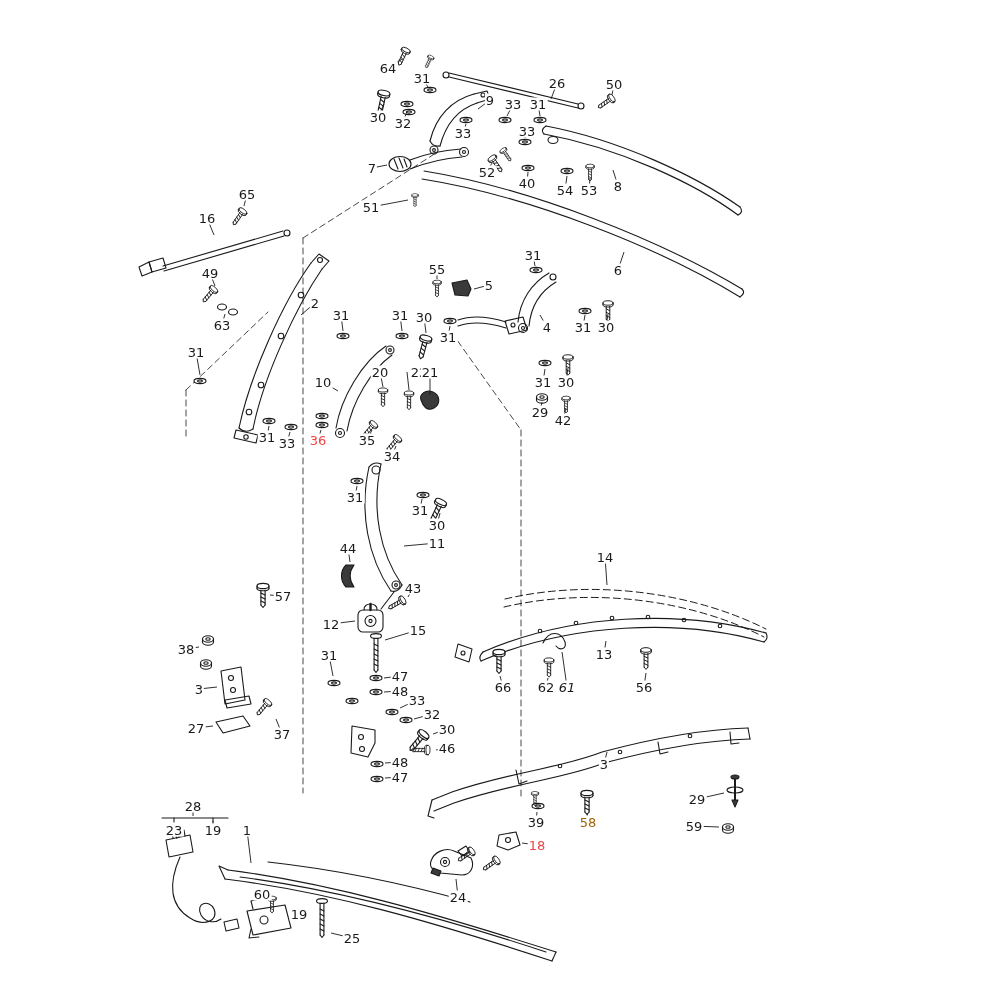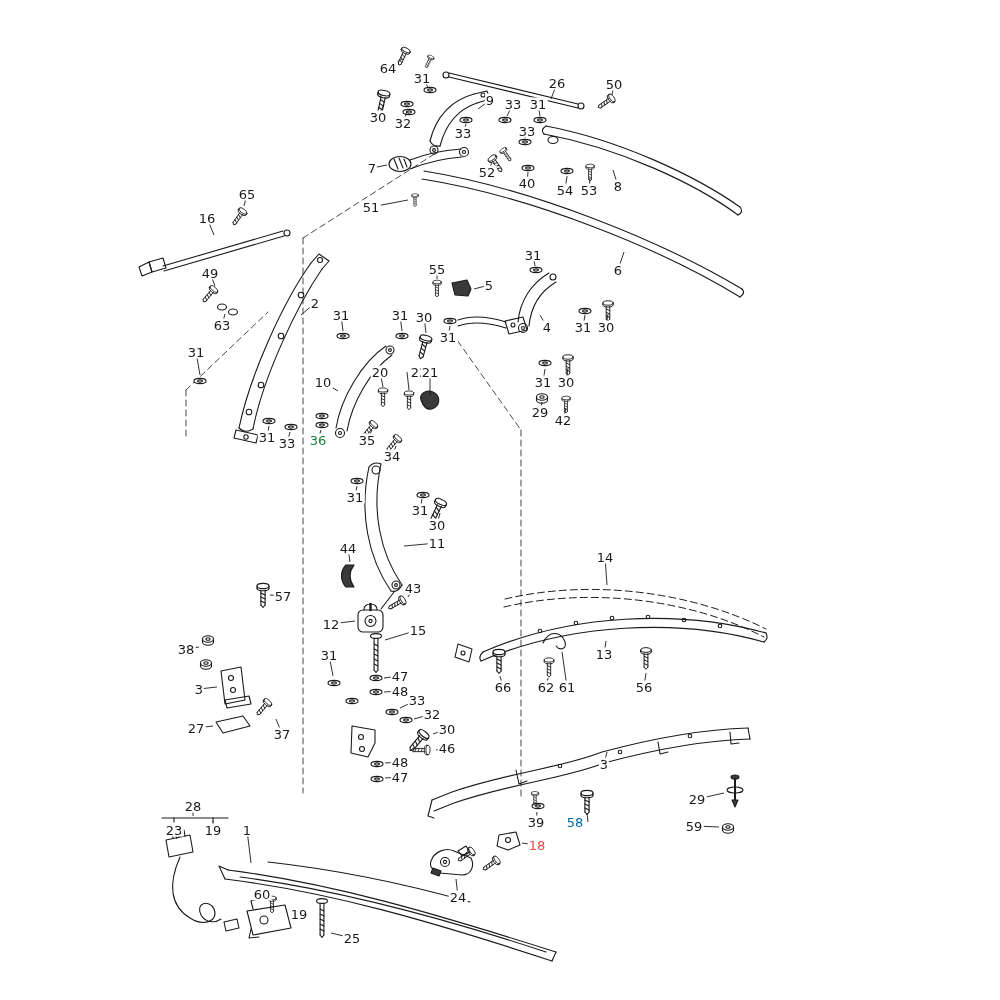--- a/index.html
+++ b/index.html
@@ -504,21 +504,21 @@
       <div class="part-label" style="left: 323px; top: 382px; color: rgb(26, 26, 26);">10</div>
       <div class="part-label" style="left: 380px; top: 372px; color: rgb(26, 26, 26);">20</div>
       <div class="part-label" style="left: 407px; top: 372px; color: rgb(26, 26, 26); margin-left: 12px;">22</div>
       <div class="part-label" style="left: 430px; top: 372px; color: rgb(26, 26, 26);">21</div>
       <div class="part-label" style="left: 543px; top: 382px; color: rgb(26, 26, 26);">31</div>
       <div class="part-label" style="left: 566px; top: 382px; color: rgb(26, 26, 26);">30</div>
       <div class="part-label" style="left: 540px; top: 412px; color: rgb(26, 26, 26);">29</div>
       <div class="part-label" style="left: 563px; top: 420px; color: rgb(26, 26, 26);">42</div>
       <div class="part-label" style="left: 267px; top: 437px; color: rgb(26, 26, 26);">31</div>
       <div class="part-label" style="left: 287px; top: 443px; color: rgb(26, 26, 26);">33</div>
-      <div class="part-label" style="left: 318px; top: 440px; color: #15803d;">36</div>
+      <div class="part-label" style="left: 318px; top: 440px; color: #ef4444;">36</div>
       <div class="part-label" style="left: 367px; top: 440px; color: rgb(26, 26, 26);">35</div>
       <div class="part-label" style="left: 392px; top: 456px; color: rgb(26, 26, 26);">34</div>
       <div class="part-label" style="left: 355px; top: 497px; color: rgb(26, 26, 26);">31</div>
       <div class="part-label" style="left: 420px; top: 510px; color: rgb(26, 26, 26);">31</div>
       <div class="part-label" style="left: 437px; top: 525px; color: rgb(26, 26, 26);">30</div>
       <div class="part-label" style="left: 437px; top: 543px; color: rgb(26, 26, 26);">11</div>
       <div class="part-label" style="left: 348px; top: 548px; color: rgb(26, 26, 26);">44</div>
       <div class="part-label" style="left: 605px; top: 557px; color: rgb(26, 26, 26);">14</div>
       <div class="part-label" style="left: 413px; top: 588px; color: rgb(26, 26, 26);">43</div>
       <div class="part-label" style="left: 283px; top: 596px; color: rgb(26, 26, 26);">57</div>
@@ -532,32 +532,32 @@
       <div class="part-label" style="left: 417px; top: 700px; color: rgb(26, 26, 26);">33</div>
       <div class="part-label" style="left: 432px; top: 714px; color: rgb(26, 26, 26);">32</div>
       <div class="part-label" style="left: 447px; top: 729px; color: rgb(26, 26, 26);">30</div>
       <div class="part-label" style="left: 196px; top: 728px; color: rgb(26, 26, 26);">27</div>
       <div class="part-label" style="left: 282px; top: 734px; color: rgb(26, 26, 26); text-align: center;">37</div>
       <div class="part-label" style="left: 447px; top: 748px; color: rgb(26, 26, 26);">46</div>
       <div class="part-label" style="left: 400px; top: 762px; color: rgb(26, 26, 26);">48</div>
       <div class="part-label" style="left: 400px; top: 777px; color: rgb(26, 26, 26);">47</div>
       <div class="part-label" style="left: 503px; top: 687px; color: rgb(26, 26, 26);">66</div>
       <div class="part-label" style="left: 546px; top: 687px; color: rgb(26, 26, 26);">62</div>
-      <div class="part-label" style="left: 567px; top: 687px; color: rgb(26, 26, 26);">61</div>
+      <div class="part-label" style="left: 567px; top: 687px; color: rgb(26, 26, 26); font-style: italic;">61</div>
       <div class="part-label" style="left: 604px; top: 654px; color: rgb(26, 26, 26);">13</div>
       <div class="part-label" style="left: 644px; top: 687px; color: rgb(26, 26, 26);">56</div>
       <div class="part-label" style="left: 604px; top: 764px; color: rgb(26, 26, 26);">3</div>
       <div class="part-label" style="left: 697px; top: 799px; color: rgb(26, 26, 26);">29</div>
       <div class="part-label" style="left: 694px; top: 826px; color: rgb(26, 26, 26);">59</div>
       <div class="part-label" style="left: 193px; top: 806px; color: rgb(26, 26, 26);">28</div>
       <div class="part-label" style="left: 174px; top: 830px; color: rgb(26, 26, 26); text-align: center;">23</div>
       <div class="part-label" style="left: 213px; top: 830px; color: rgb(26, 26, 26);">19</div>
       <div class="part-label" style="left: 247px; top: 830px; color: rgb(26, 26, 26);">1</div>
       <div class="part-label" style="left: 536px; top: 822px; color: rgb(26, 26, 26);">39</div>
-      <div class="part-label" style="left: 575px; top: 822px; color: #0369a1;">58</div>
+      <div class="part-label" style="left: 588px; top: 822px; color: #a16207;">58</div>
       <div class="part-label" style="left: 537px; top: 845px; color: #ef4444;">18</div>
       <div class="part-label" style="left: 262px; top: 894px; color: rgb(26, 26, 26);">60</div>
       <div class="part-label" style="left: 299px; top: 914px; color: rgb(26, 26, 26);">19</div>
       <div class="part-label" style="left: 458px; top: 897px; color: rgb(26, 26, 26);">24</div>
       <div class="part-label" style="left: 352px; top: 938px; color: rgb(26, 26, 26);">25</div>
     </div>
 
 </div>
 
 </body></html>

